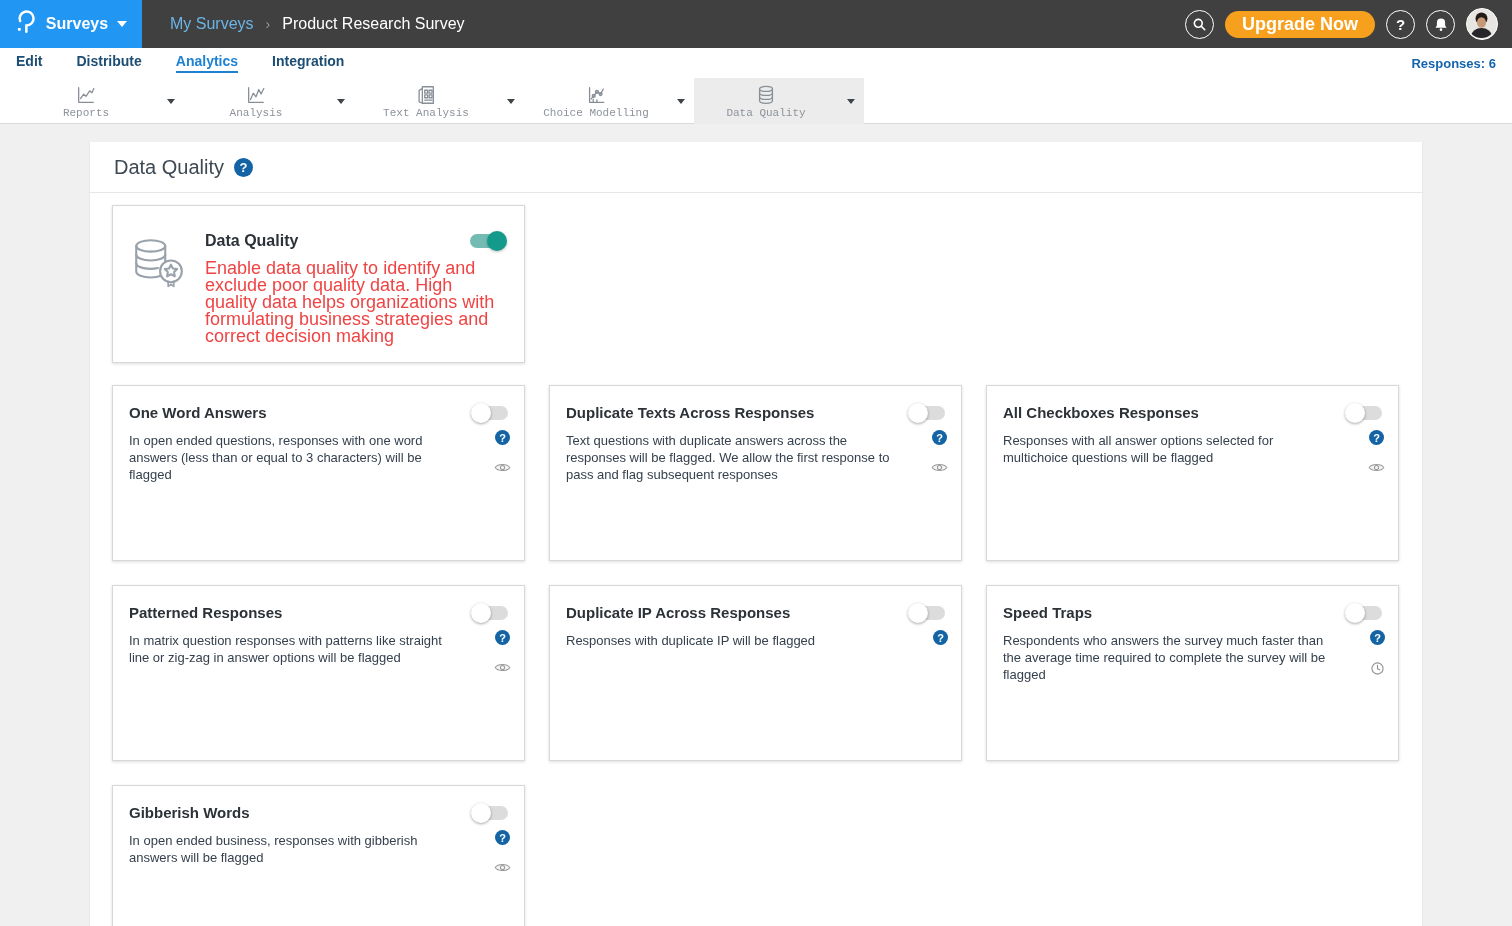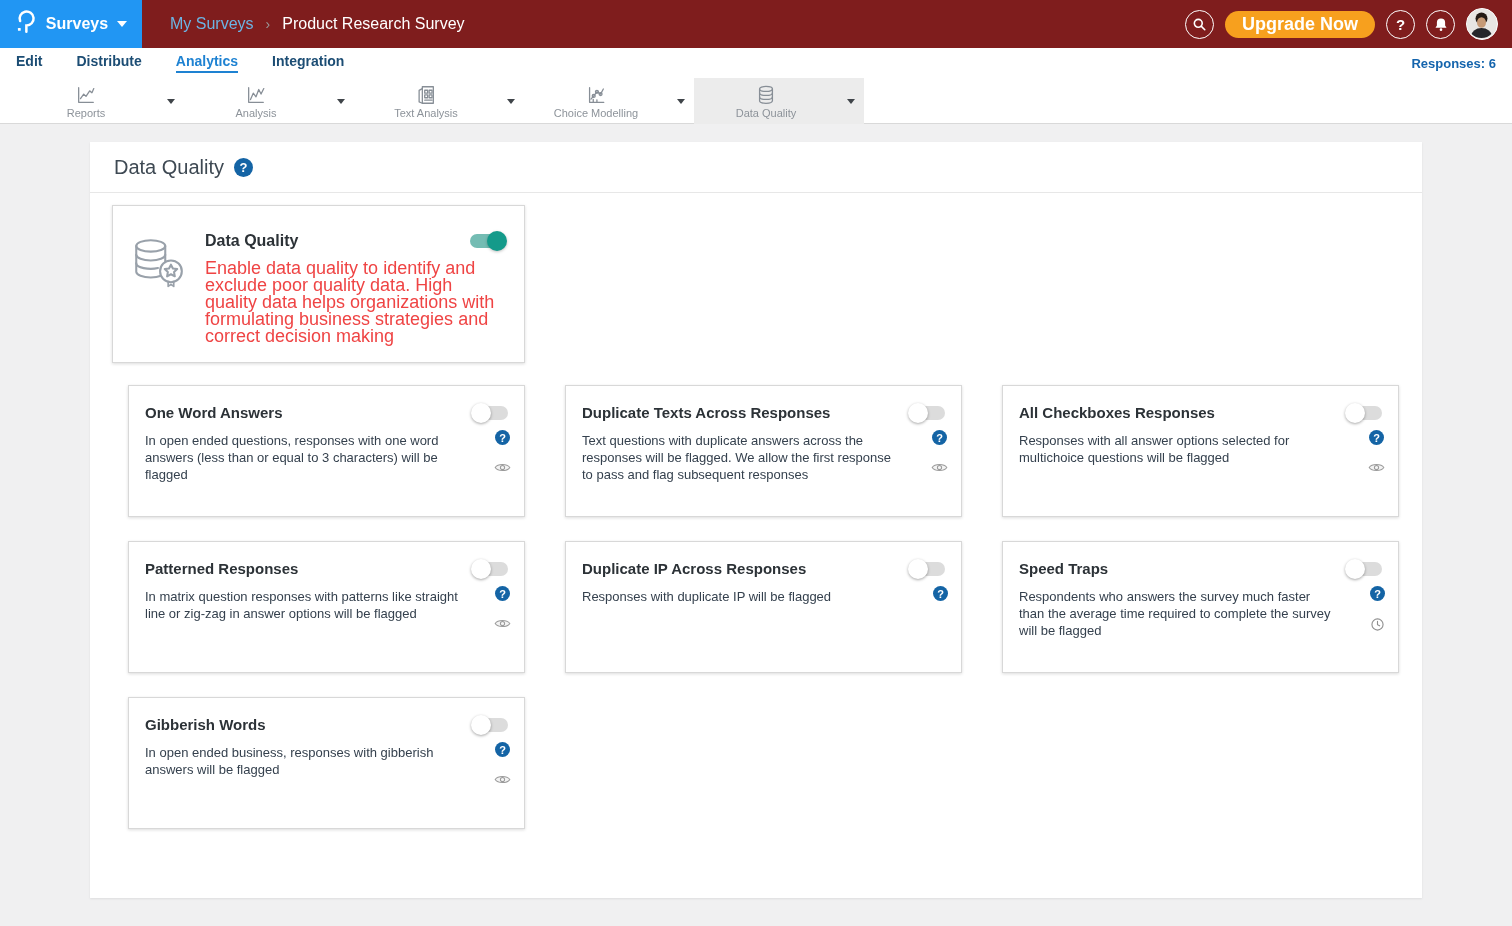--- a/index.html
+++ b/index.html
@@ -1,21 +1,21 @@
 <!DOCTYPE html>
 <html><head>
 <meta charset="utf-8">
 <style>
   * { margin:0; padding:0; box-sizing:border-box; }
   html,body { width:1512px; height:926px; overflow:hidden; }
   body { font-family:"Liberation Sans", sans-serif; background:#f0f0f1; }
   .app { width:1512px; height:926px; display:flex; flex-direction:column; }
 
   
-  .topbar { height:48px; background:#7f1d1d; display:flex; align-items:center; flex:none; }
+  .topbar { height:48px; background:#404040; display:flex; align-items:center; flex:none; }
   .brand { width:142px; height:48px; background:#2196f3; display:flex; align-items:center; justify-content:center; gap:9px; cursor:pointer; flex:none; }
   .brand-label { color:#fff; font-size:16px; font-weight:600; }
   .caret-w { width:0; height:0; border-left:5px solid transparent; border-right:5px solid transparent; border-top:6px solid #fff; }
   .crumbs { display:flex; align-items:center; margin-left:28px; gap:12px;justify-content:center; }
   .crumb-parent { color:#6cb4e4; font-size:16px; cursor:pointer; text-decoration:none; }
   .crumb-sep { color:#9a9a9a; font-size:14px; }
   .crumb-current { color:#fff; font-size:16px; }
   .top-actions { margin-left:auto; display:flex; align-items:center; gap:11px; padding-right:14px; }
   .ring-btn { width:29px; height:29px; border-radius:50%; border:1.6px solid #fff; background:transparent; display:flex; align-items:center; justify-content:center; cursor:pointer; color:#fff; }
   .ring-btn svg { display:block; }
@@ -28,21 +28,21 @@
   .nav-link { font-size:14px; font-weight:600; color:#1c4d74; margin-right:34px; text-decoration:none; cursor:pointer; padding-bottom:2px; border-bottom:2px solid transparent; }
   .nav-link.active { color:#1e82d2; border-bottom-color:#1e82d2; }
   .responses { margin-left:auto; padding-right:16px; font-size:13px; font-weight:600; color:#1464ad; }
 
   
   .toolbar { height:46px; background:#fff; border-bottom:1px solid #d9d9d9; display:flex; padding-left:14px; flex:none; }
   .tool-tab { width:170px; height:46px; display:flex; align-items:center; }
   .tool-tab.active { background:#ececec; }
   .tool-main { flex:1; height:100%; display:flex; flex-direction:column; align-items:center; justify-content:center; gap:1px; cursor:pointer; }
   .tool-main svg { display:block; stroke:#878e96; fill:none; stroke-width:1.4; stroke-linecap:round; stroke-linejoin:round; }
-  .tool-label { font-size:11px; color:#8d939a; }
+  .tool-label { font-size:11px; color:#8d939a;font-family:Liberation Mono, monospace; }
   .tool-caret { width:26px; height:100%; display:flex; align-items:center; justify-content:center; cursor:pointer; }
   .caret-d { width:0; height:0; border-left:4.5px solid transparent; border-right:4.5px solid transparent; border-top:5.5px solid #3f4449; }
 
   
   .content { flex:1; overflow:hidden; padding:18px 90px 0 90px; }
   .panel { width:1332px; min-height:756px; background:#fff; box-shadow:0 1px 2px rgba(0,0,0,.08); }
   .panel-head { height:51px; display:flex; align-items:center; padding:0 24px; border-bottom:1px solid #e7e7e7; }
   .page-title { font-size:20px; font-weight:400; color:#3e4953; }
   .help-badge { display:inline-flex; align-items:center; justify-content:center; background:#1464a5; color:#fff; border-radius:50%; font-weight:700; cursor:pointer; flex:none; }
   .help-badge.lg { width:19px; height:19px; font-size:13px; margin-left:10px; }
@@ -60,21 +60,21 @@
   .main-card-desc { margin-top:10px; font-size:18px; line-height:17px; color:#ef4444; padding-right:2px; }
 
   
   .toggle { width:36px; height:14px; border-radius:7px; background:#dcdcdc; position:relative; cursor:pointer; flex:none; }
   .toggle .knob { position:absolute; top:-3px; left:-1px; width:20px; height:20px; border-radius:50%; background:#fff; box-shadow:0 1px 3px rgba(0,0,0,.35); }
   .toggle.on { background:#74bcb3; }
   .toggle.on .knob { left:auto; right:-1px; background:#149a8a; box-shadow:0 1px 3px rgba(0,0,0,.25); }
 
   
   .cards-grid { display:grid; grid-template-columns:repeat(3, 413px); gap:24px; }
-  .card { position:relative; height:132px; padding:18px 16px 0 16px;margin-left:16px; }
+  .card { position:relative; height:176px; padding:18px 16px 0 16px; }
   .card-head { display:flex; align-items:center; justify-content:space-between; }
   .card-title { font-size:15px; font-weight:700; color:#2c3237; }
   .card-desc { margin-top:11px; font-size:13px; line-height:17px; color:#35414e; padding-right:44px; }
   .card-icons { position:absolute; right:13px; top:44px; display:flex; flex-direction:column; align-items:center; gap:17px; }
   .eye-wrap svg, .clock-wrap svg { display:block; }
 
   .db-icon svg { display:block; stroke:#99a1aa; fill:none; stroke-width:2; stroke-linecap:round; stroke-linejoin:round; }
 </style>
 </head>
 <body>

